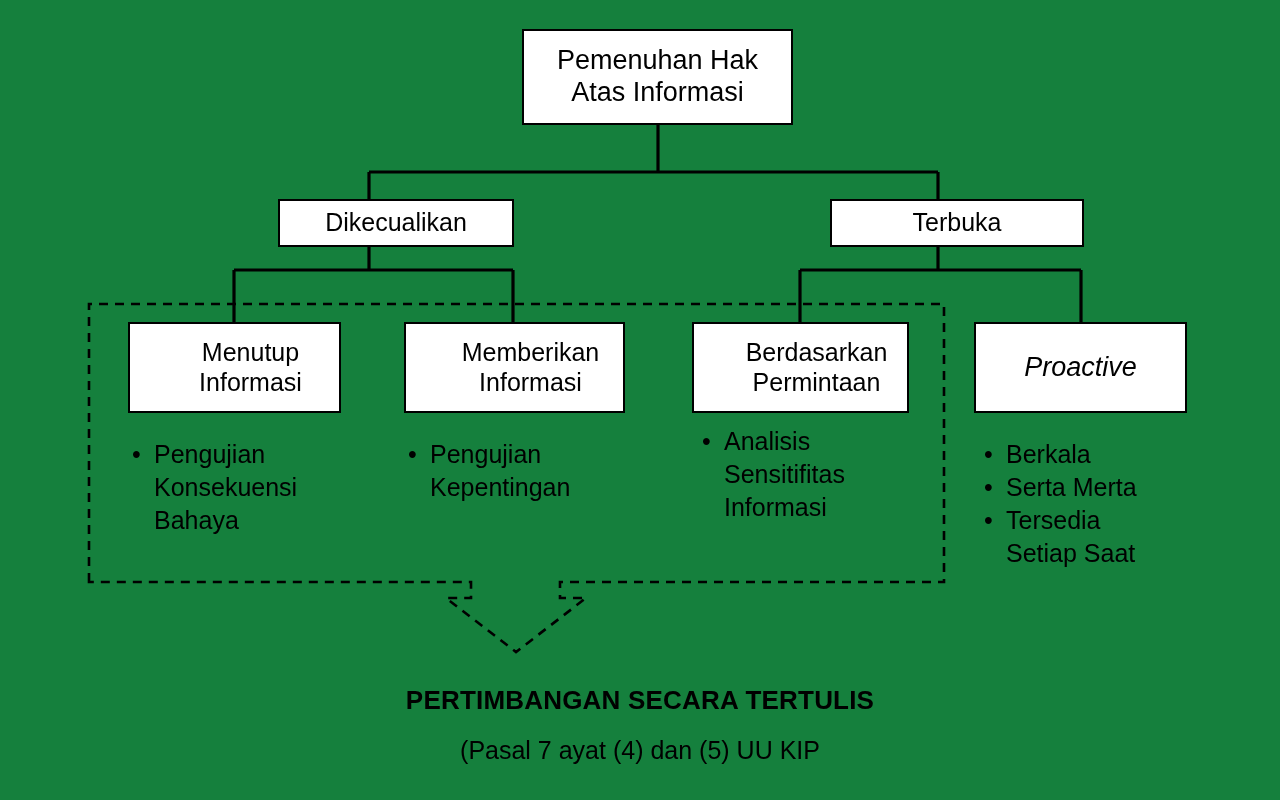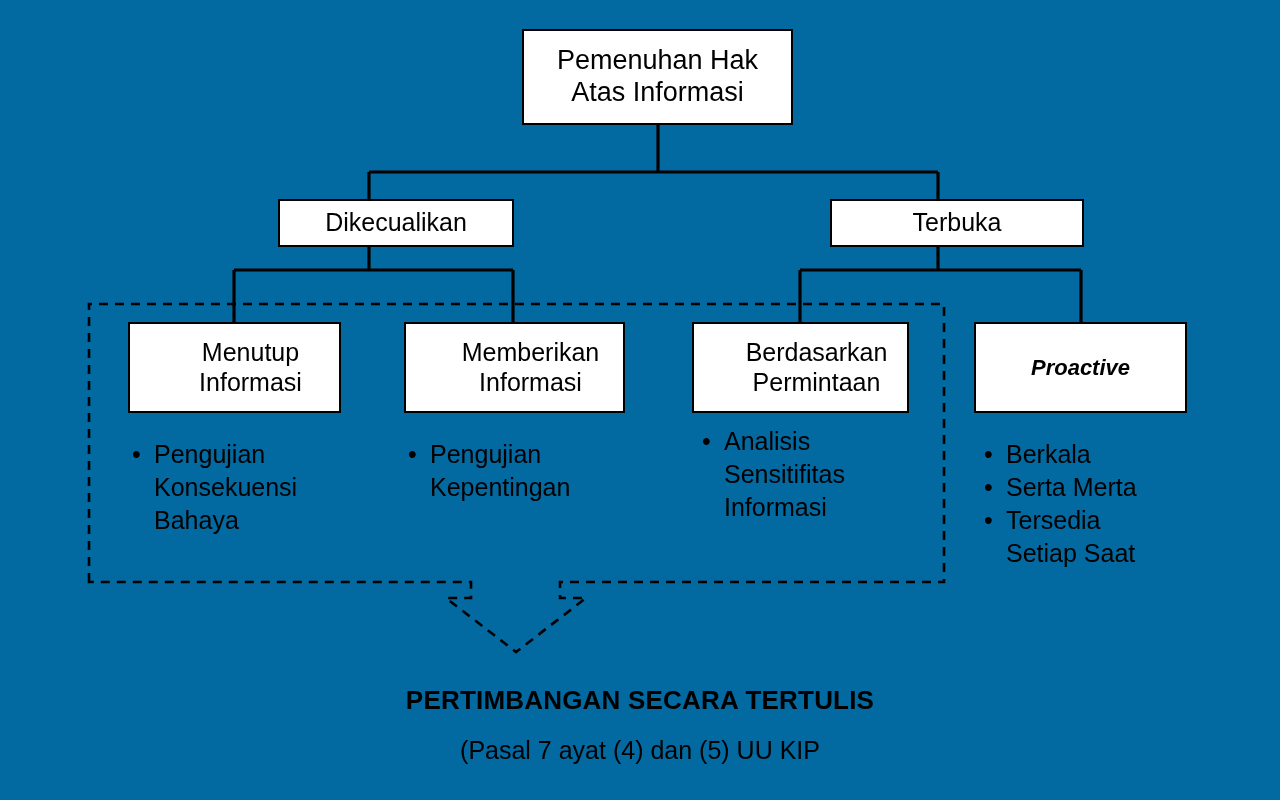--- a/index.html
+++ b/index.html
@@ -8,21 +8,21 @@
     background: #ffffff;
   }
   body {
     font-family: "Liberation Sans", sans-serif;
     color: #000000;
   }
   #canvas {
     position: relative;
     width: 1280px;
     height: 800px;
-    background: #0369a1;
+    background: #15803d;
     overflow: hidden;
   }
   #wires {
     position: absolute;
     left: 0;
     top: 0;
     width: 1280px;
     height: 800px;
     pointer-events: none;
   }
@@ -36,22 +36,22 @@
     justify-content: center;
     text-align: center;
     line-height: 1.18;
     white-space: pre-line;
   }
   .node.lvl1 { font-size: 27px; }
   .node.lvl2 { font-size: 25px; }
   .node.lvl3 { font-size: 25px; padding-left: 32px; }
   .node.em {
     font-style: italic;
-    font-weight: bold;
-    font-size: 22px;
+    font-weight: normal;
+    font-size: 27px;
   }
   .quote {
     position: absolute;
     font-size: 25px;
     line-height: 1.2;
     text-align: center;
     white-space: pre-line;
   }
   .bullets {
     position: absolute;

